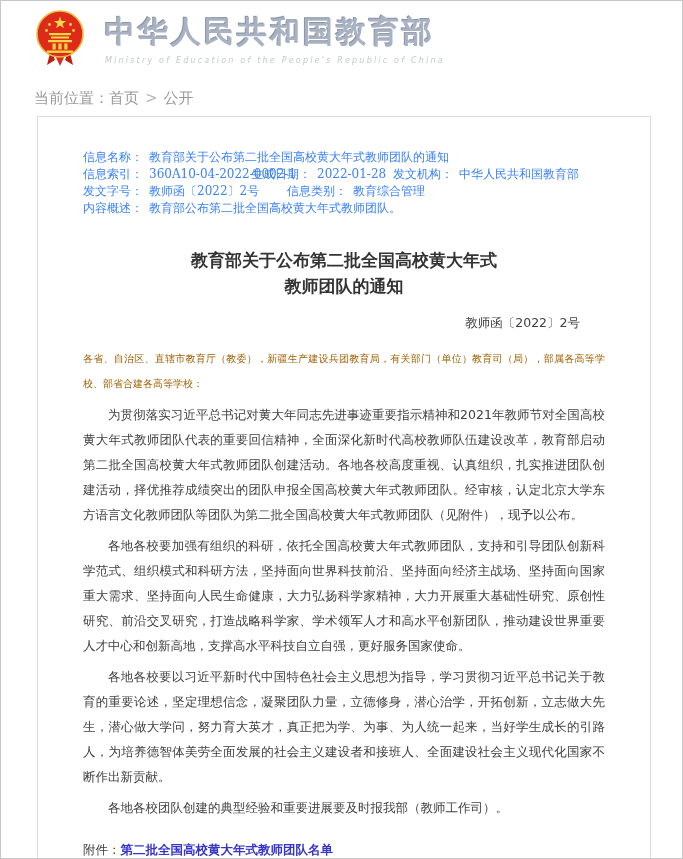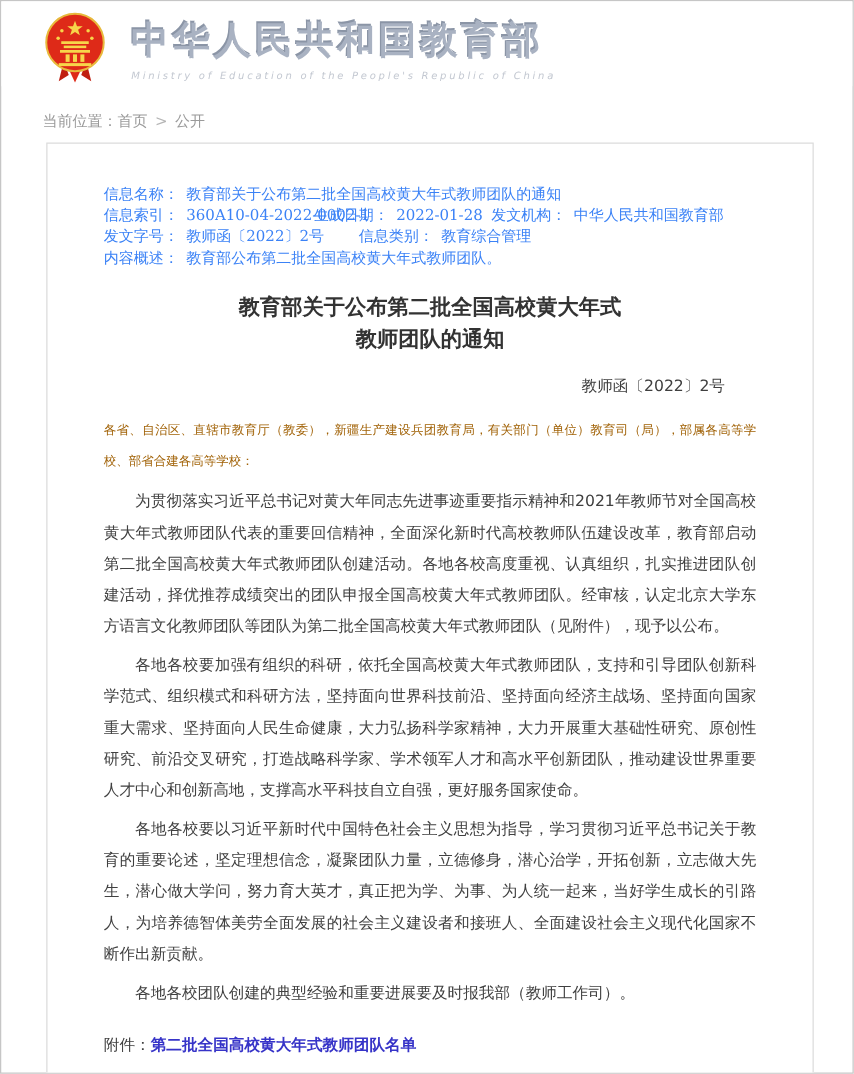--- a/index.html
+++ b/index.html
@@ -22,42 +22,42 @@
     color:#a9b2c2;
     text-shadow:1px 1px 0 #ffffff, -1px -1px 0 #8b95a6;
   }
   .site-subtitle {
     margin-top:3px; font-size:8px; letter-spacing:2.2px;
     color:#c3c8d1;
     font-style:italic;
   }
   
   .breadcrumb {
-    margin:20px 0 8px 33px; font-size:12px; color:#9a9a9a;
+    margin:20px 0 8px 33px; font-size:15px; color:#9a9a9a;
   }
   .breadcrumb a { color:#9a9a9a; text-decoration:none; cursor:pointer; }
   .crumb-sep { margin:0 6px; color:#b5b5b5; }
   
   .doc-box {
     margin-left:36px; width:614px; height:752px;
     border:1px solid #dcdcdc; background:#ffffff;
     padding:32px 45px 0 45px;
   }
   
   .info { font-family:"DejaVu Serif","Liberation Serif",serif; font-size:12px; color:#3b82f6; line-height:17px; }
   .info-row { display:flex; white-space:nowrap; }
   .cell { display:inline-block; }
   .cell-a { width:420px; white-space:normal; }
   .cell-b1 { width:168px; }
   .cell-b2 { width:142px; }
   .cell-c1 { width:204px; }
   .ilabel { margin-right:6px; }
   
   .doc-title {
-    margin-top:18px; text-align:center;
+    margin-top:30px; text-align:center;
     font-size:17px; font-weight:bold; color:#333333; line-height:26px;
   }
   .doc-number {
     margin-top:16px; padding-right:25px; text-align:right;
     font-size:12.5px; color:#404040;
   }
   .salutation {
     margin-top:14px; font-size:10px; color:#a16207; line-height:25px; text-align:justify;
   }
   .para {

